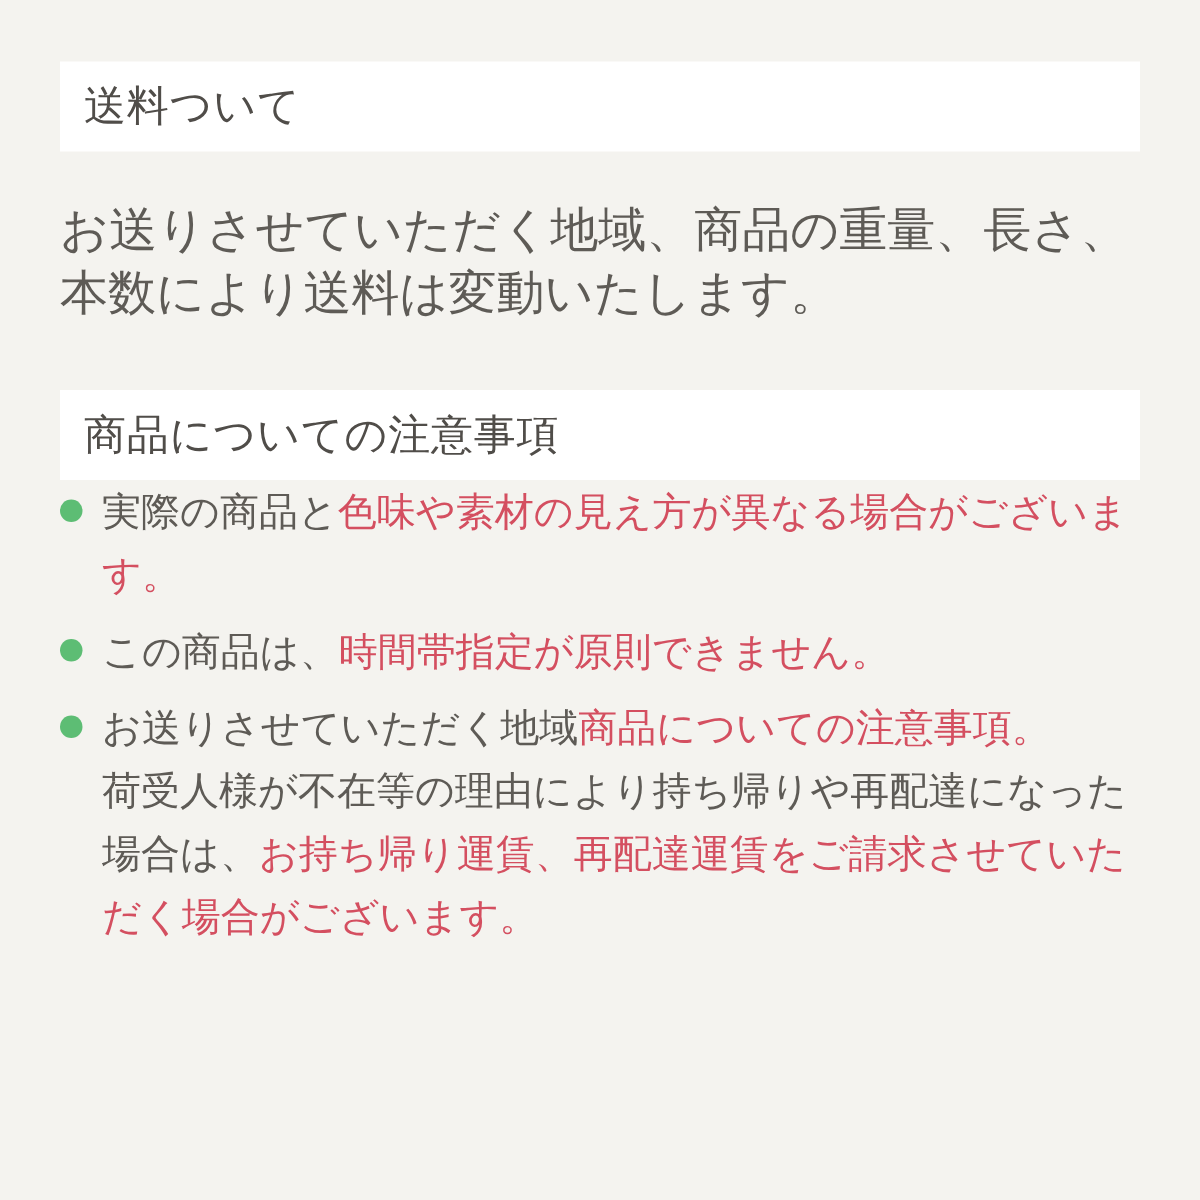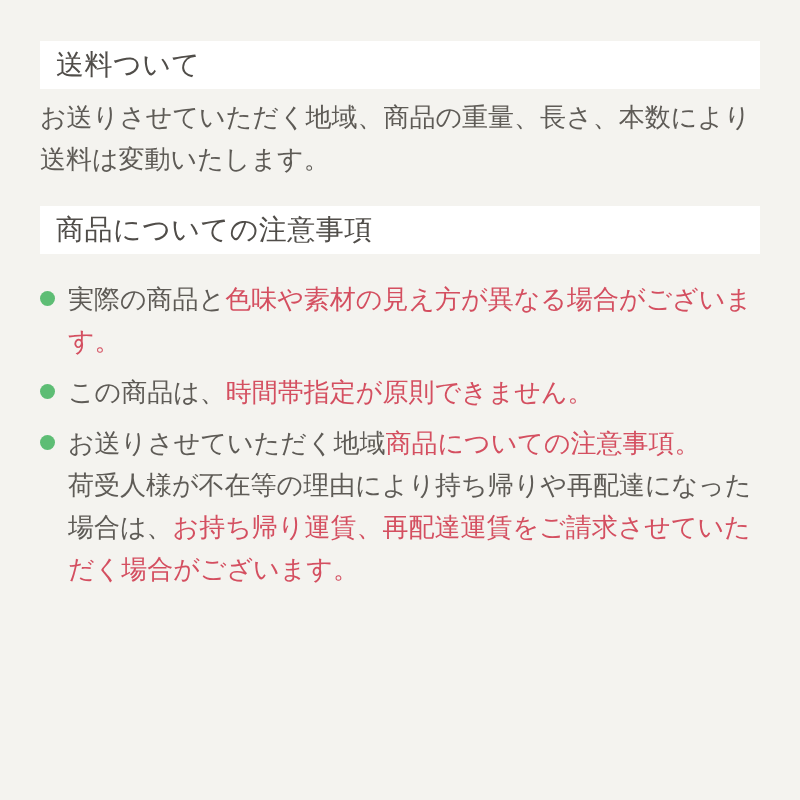--- a/index.html
+++ b/index.html
@@ -16,43 +16,42 @@
     background:var(--bg);
     font-family:"Liberation Sans","DejaVu Sans",sans-serif;
     overflow:hidden;
   }
   .content{
     padding:41px 40px 0 40px;
     width:800px;
   }
   .section-bar{
     background:var(--bar);
-    height:48px;
+    height:60px;
     display:flex;
     align-items:center;
     padding:0 16px;
     font-size:28px;
     font-weight:500;
     color:var(--heading);
     letter-spacing:0.5px;
   }
   .section-bar.notices-bar{
-    margin-top:26px;
+    margin-top:44px;
   }
   .intro{
-    margin-top:7px;
-    font-size:26px;
+    margin-top:31px;
+    font-size:32px;
     line-height:42px;
     color:var(--gray);
     line-break:strict;
     overflow-wrap:normal;
   }
   ul.notices{
     list-style:none;
-    margin-top:24px;
   }
   li.notice-item{
     display:flex;
     gap:13px;
     margin-bottom:9px;
   }
   .bullet{
     flex:none;
     width:15px;
     height:15px;

